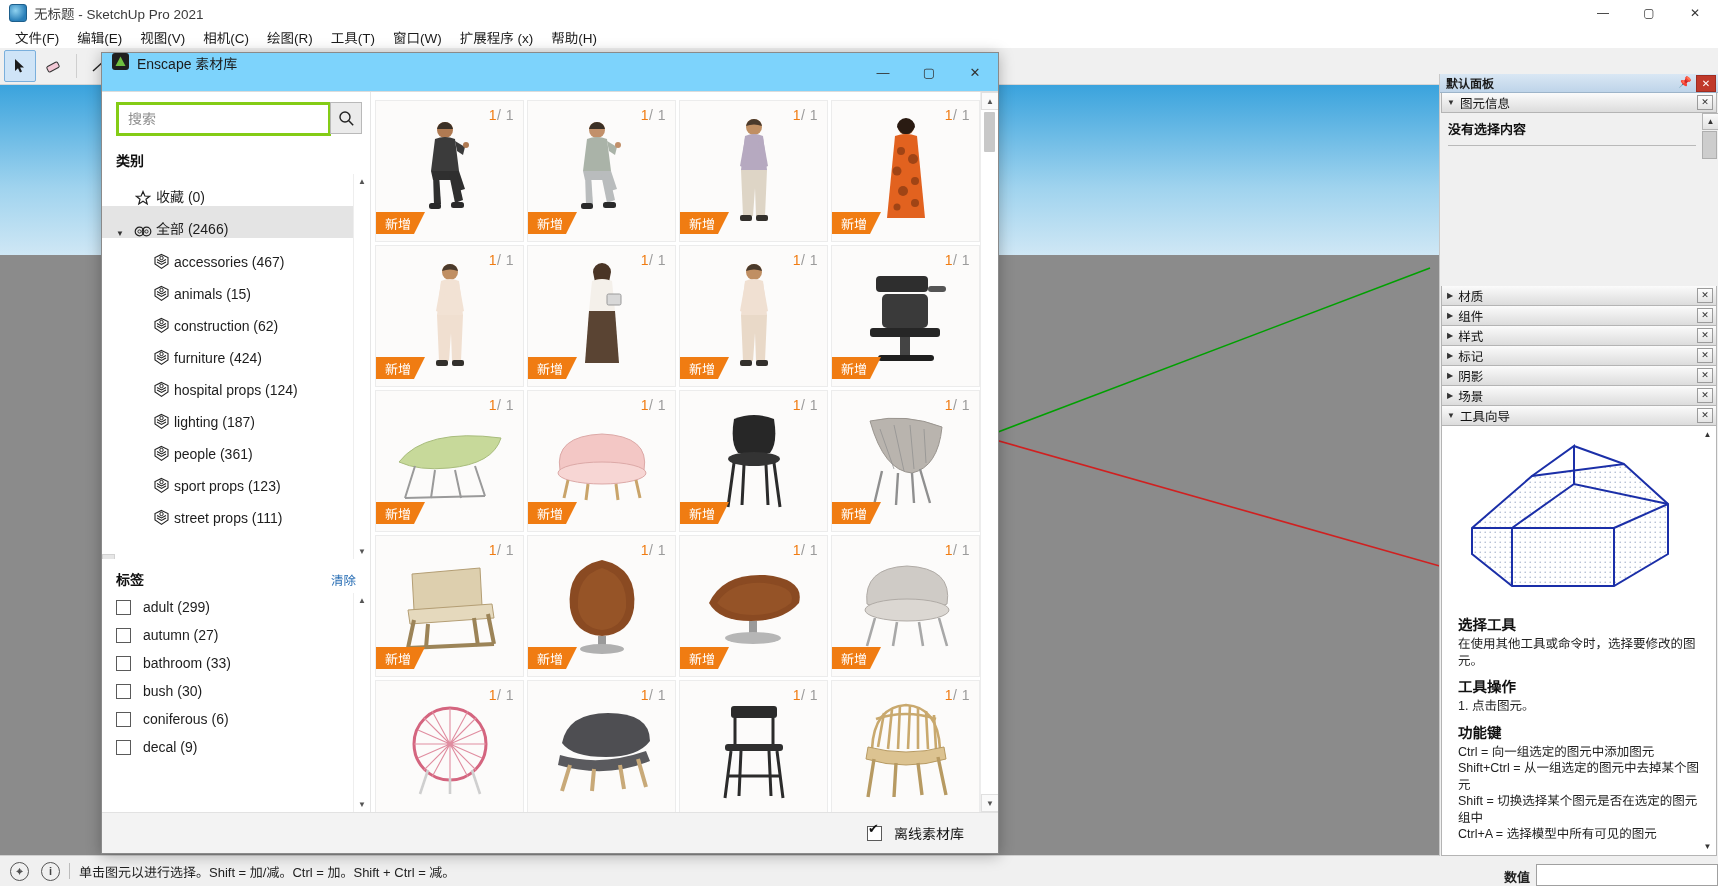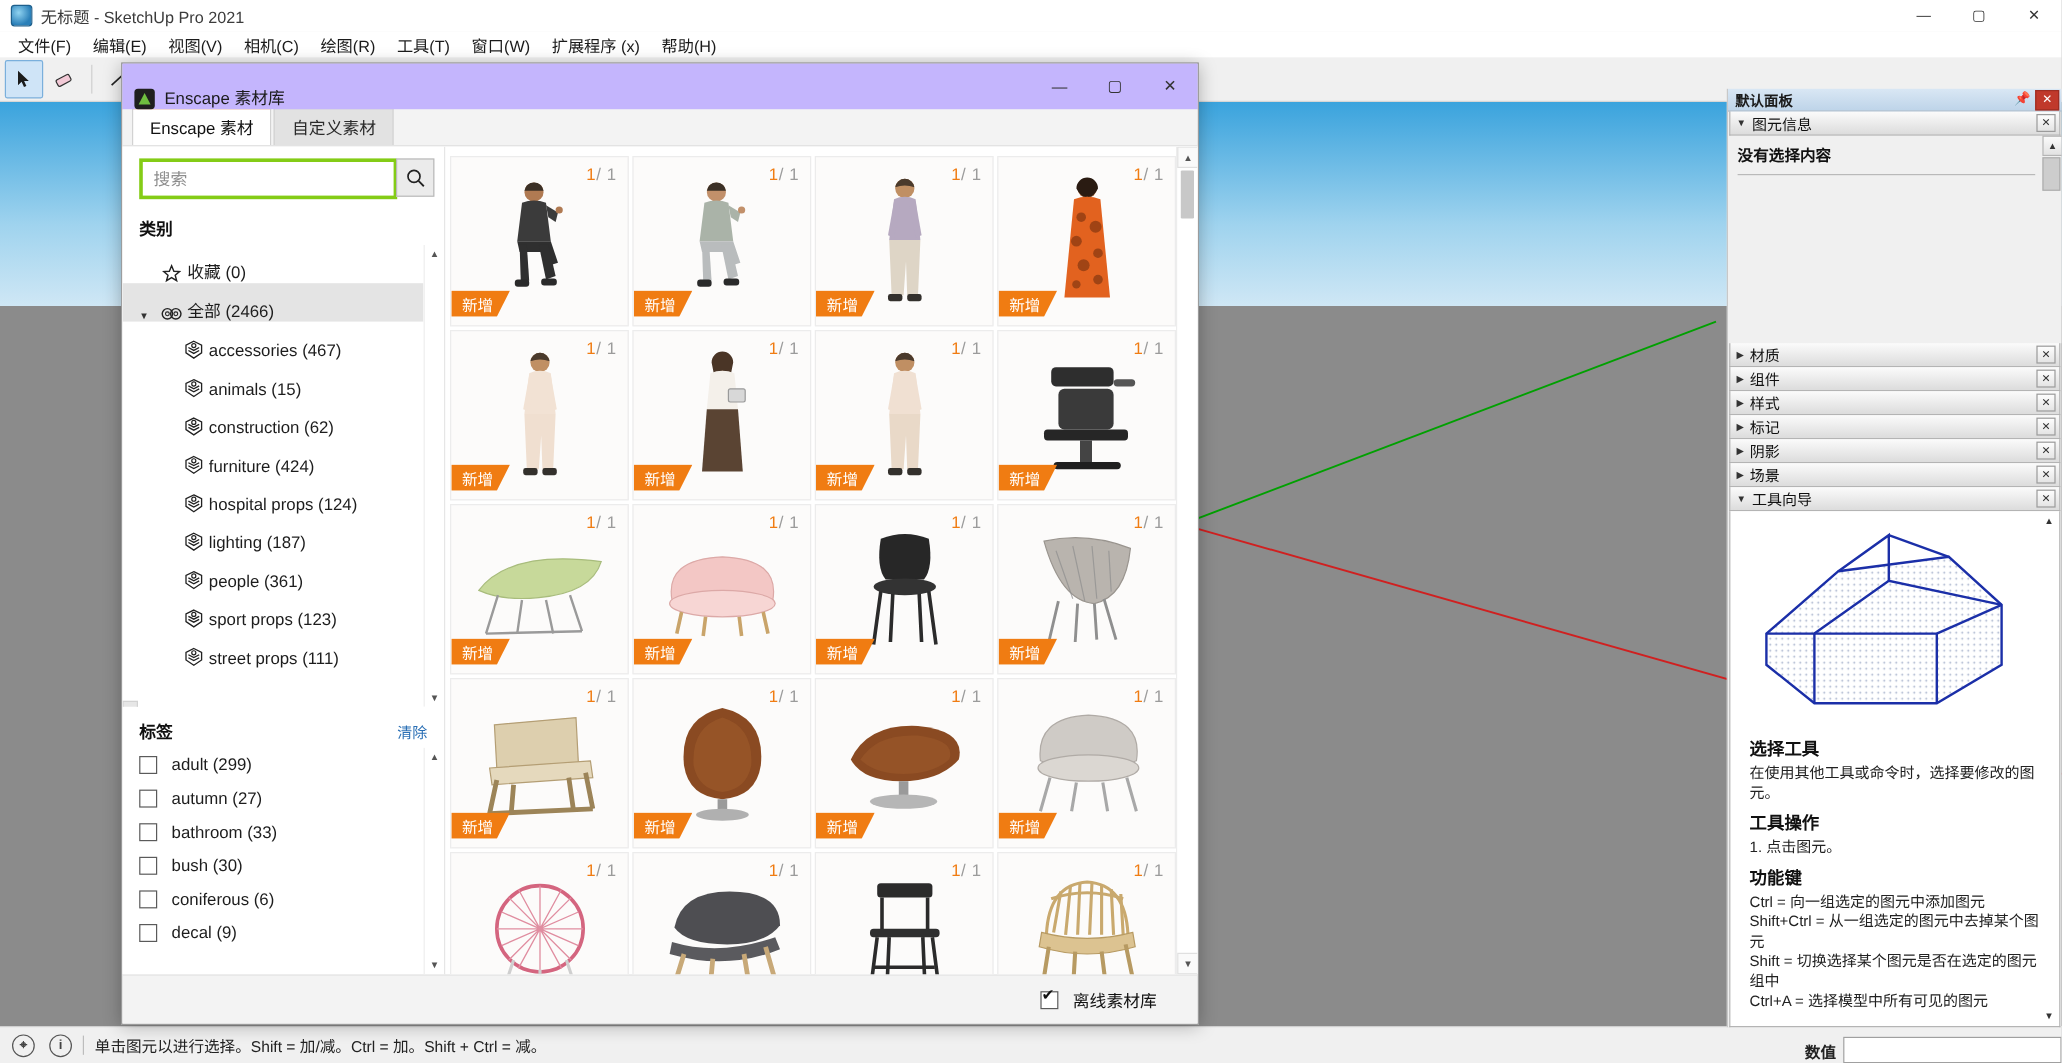--- a/index.html
+++ b/index.html
@@ -69,21 +69,21 @@
     position:relative;overflow:hidden;}
   .guide-art{height:190px;display:flex;align-items:center;justify-content:center;}
   .guide-txt{padding:0 10px 6px 16px;font-size:12.5px;line-height:1.32;color:#222;}
   .guide-txt h4{margin:0 0 1px 0;font-size:14.5px;font-weight:bold;color:#111;
     font-family:"Liberation Serif","DejaVu Serif",serif;}
   .guide-txt p{margin:0 0 9px 0;}
 
   
   .dlg{position:absolute;left:101px;top:52px;width:896px;height:800px;background:#f3f3f3;
     border:1px solid #8a8a8a;box-shadow:0 2px 14px rgba(0,0,0,.28);display:flex;flex-direction:column;}
-  .dlg-title{height:38px;background:#c4b5fd;display:flex;align-items:flex-end;position:relative;flex:0 0 auto;}
+  .dlg-title{height:38px;background:#7dd3fc;display:flex;align-items:flex-start;position:relative;flex:0 0 auto;}
   .dlg-logo{width:17px;height:17px;margin:0 8px 0 10px;background:#1f1f1f;border-radius:3px;
     display:flex;align-items:center;justify-content:center;}
   .dlg-title .tt{font-size:14px;color:#1b1b1b;}
   .dlg-winbtns{position:absolute;right:0;top:0;height:38px;display:flex;}
   .dlg-winbtn{width:46px;height:38px;display:flex;align-items:center;justify-content:center;font-size:13px;color:#333;}
 
   .tabs{height:30px;background:#f3f3f3;display:flex;align-items:flex-end;padding-left:8px;flex:0 0 auto;}
   .tab{height:30px;padding:0 14px;display:flex;align-items:center;font-size:14px;color:#2b2b2b;
     background:#e2e2e2;border:1px solid #d2d2d2;border-bottom:none;margin-right:2px;}
   .tab.active{background:#fff;border-top:3px solid #f07c12;color:#111;}
@@ -397,24 +397,20 @@
         </svg>
     </div>
     <div class="tt">Enscape 素材库</div>
     <div class="dlg-winbtns">
       <div class="dlg-winbtn">—</div>
       <div class="dlg-winbtn">▢</div>
       <div class="dlg-winbtn close">✕</div>
     </div>
   </div>
 
-  <div class="tabs" id="dlg-tabs">
-      <div class="tab active">Enscape 素材</div>
-      <div class="tab">自定义素材</div>
-    </div>
 
   <div class="dlg-body">
 
     <div class="side">
       <div class="searchrow">
         <div class="searchbox">
           <input type="text" placeholder="搜索" style="">
         </div>
         <div class="searchbtn">
           <svg width="17" height="17" viewBox="0 0 17 17">

